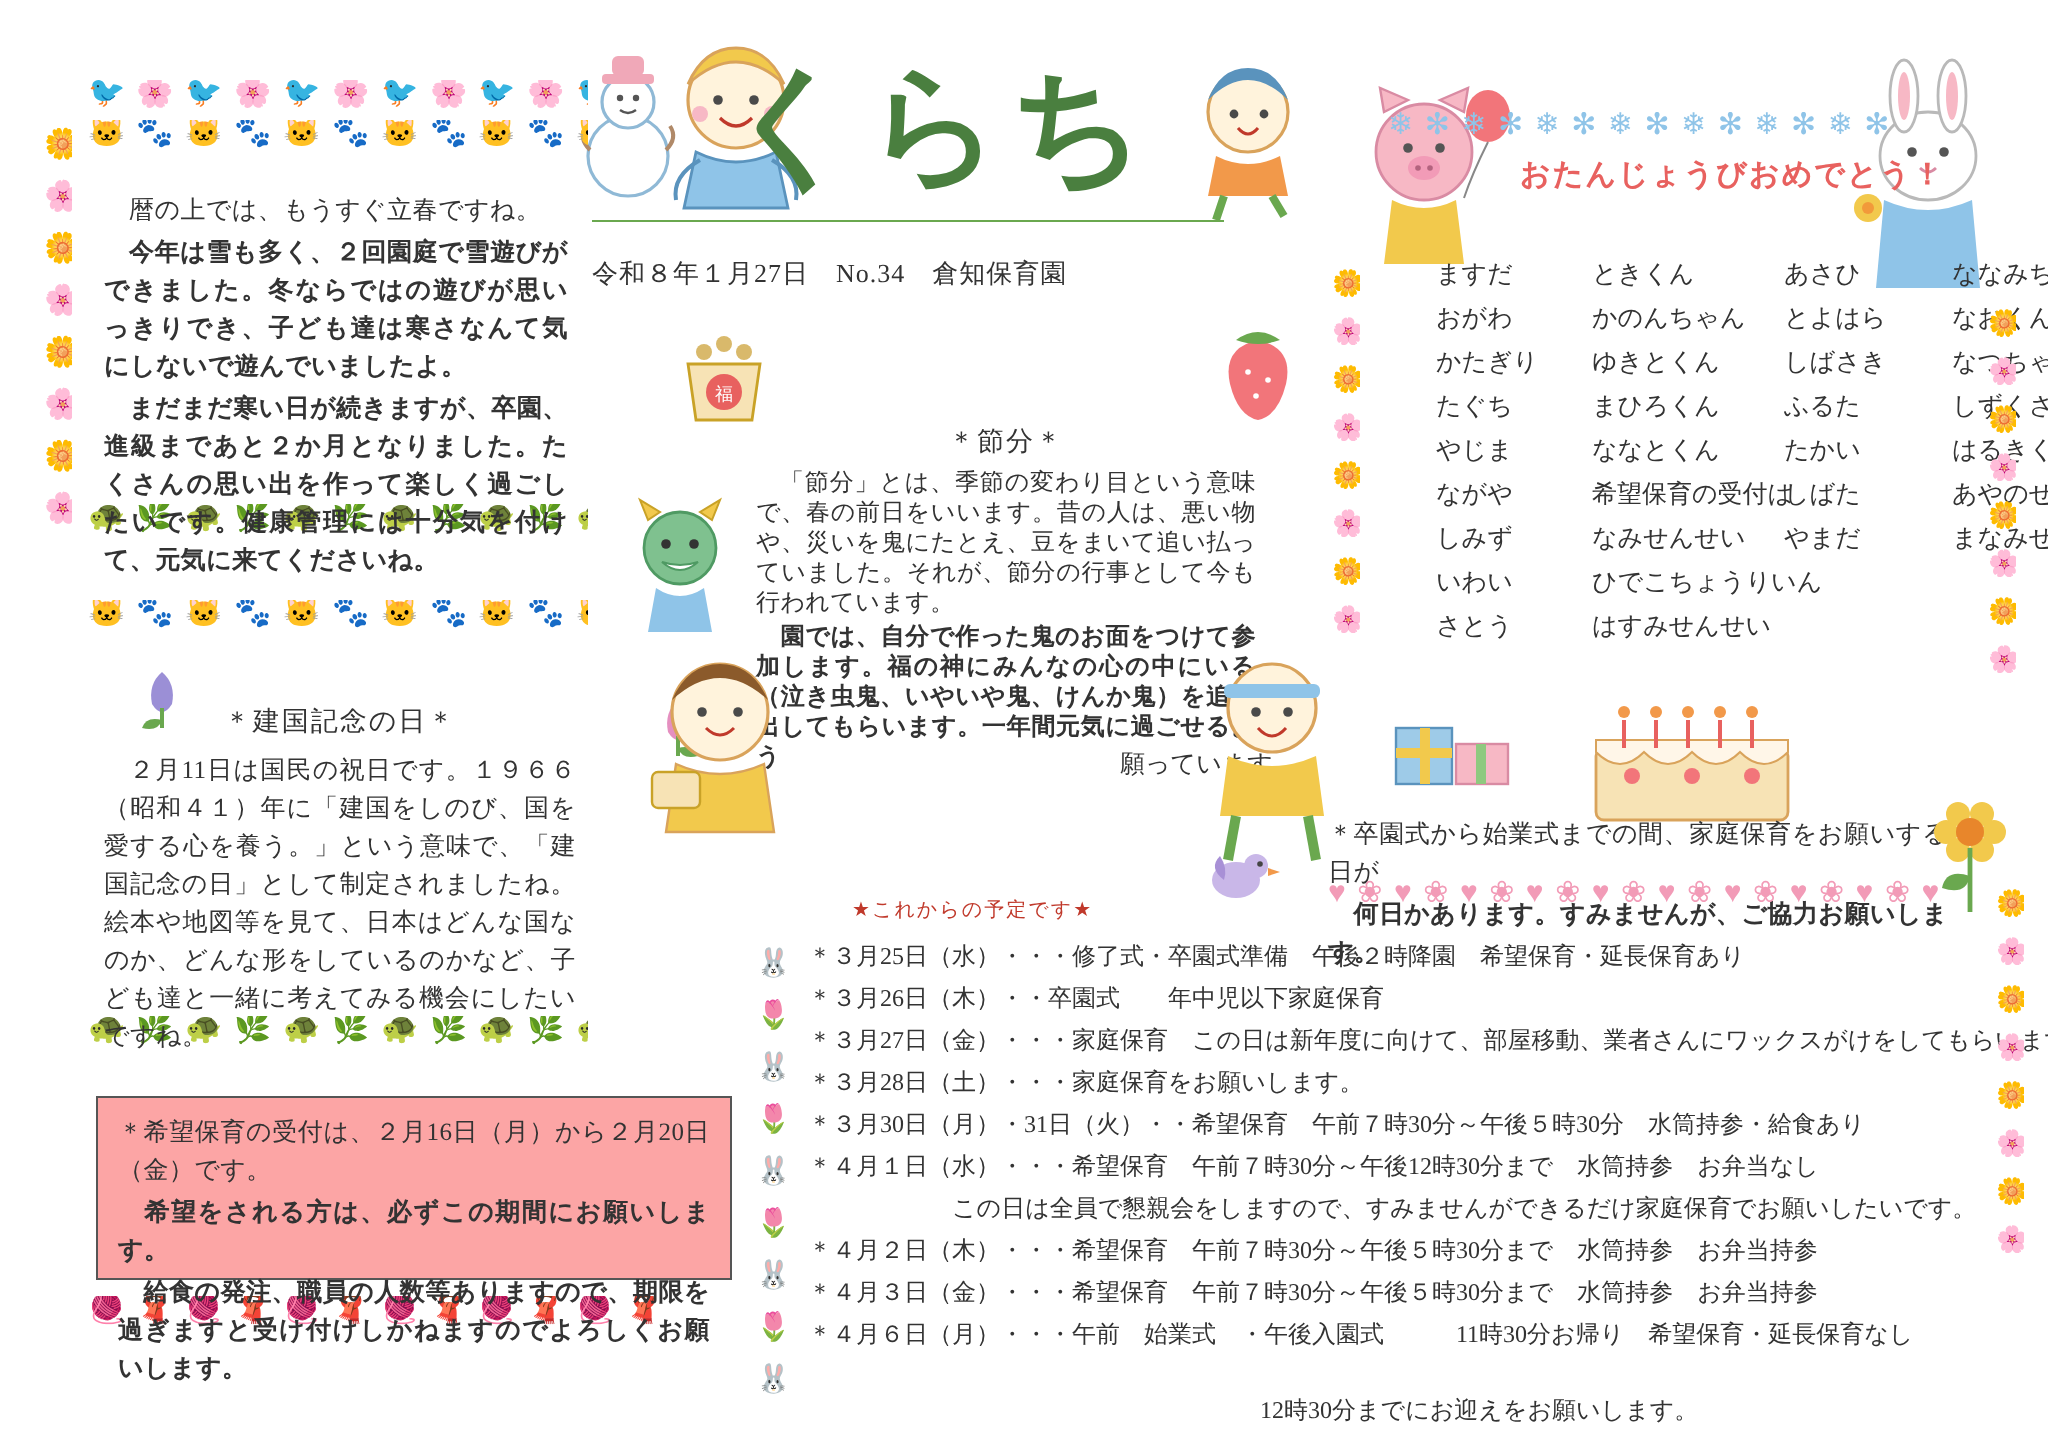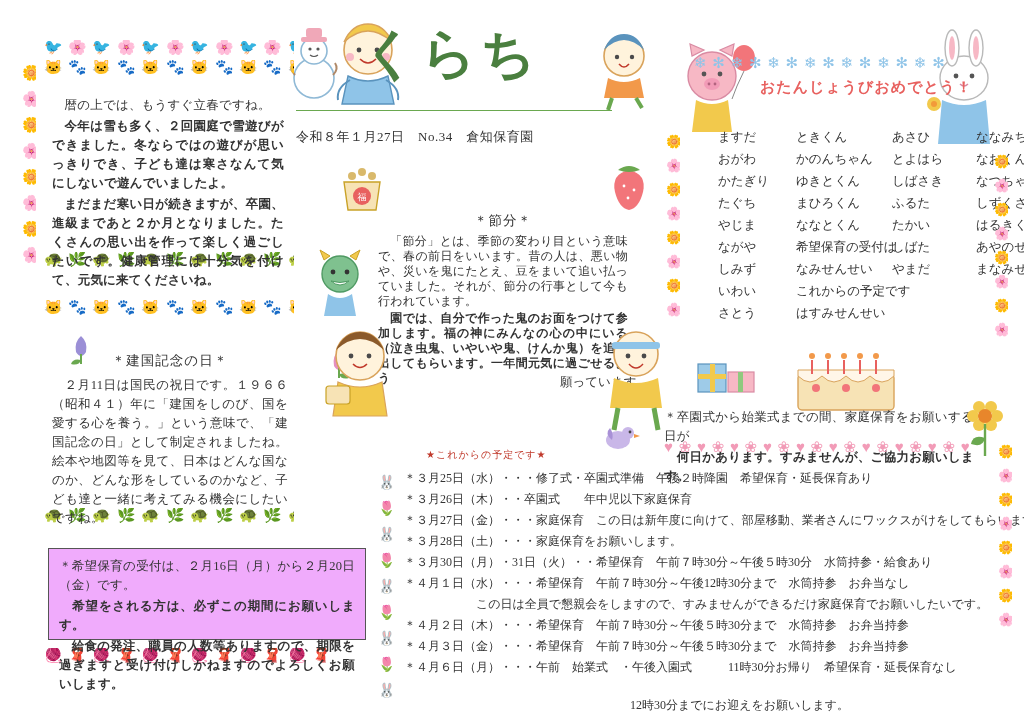--- a/index.html
+++ b/index.html
@@ -17,21 +17,21 @@
   .band { position:absolute; font-size:15px; line-height:15px; letter-spacing:1px; white-space:nowrap; overflow:hidden; user-select:none; }
   .band.green { color:#8fc97f; }
   .band.pink  { color:#f29bb7; }
   .band.blue  { color:#8fc4e8; }
   .band.orange{ color:#f09a5a; }
 
   
   .title-box { position:absolute; left:290px; top:6px; width:330px; height:105px; }
   .title-text {
     position:absolute; left:72px; top:12px;
-    font-size:54px; font-weight:bold; color:#4a7f3f;
+    font-size:66px; font-weight:bold; color:#4a7f3f;
     font-family:"DejaVu Sans", sans-serif;
     letter-spacing:4px;
   }
   .masthead-rule { position:absolute; left:296px; top:110px; width:316px; border-top:1px solid #6aa84f; }
   .issue-line {
     position:absolute; left:296px; top:128px; width:330px;
     font-size:13px; color:#333; text-align:left; letter-spacing:0.5px;
   }
 
   
@@ -39,21 +39,21 @@
   .para { font-size:12.5px; line-height:19px; text-align:justify; letter-spacing:0.2px; }
   .para + .para { margin-top:2px;font-weight:bold; }
   .indent { text-indent:1em; }
 
   .sec-heading { font-size:13.5px; color:#333; text-align:center; margin:4px 0 6px 0; letter-spacing:1px;}
 
   .kenkoku { position:absolute; left:52px; top:348px; width:236px; }
 
   .notice-box {
     position:absolute; left:48px; top:548px; width:318px; height:92px;
-    border:1px solid #555; background:#f0abfc;
+    border:1px solid #555; background:#fca5a5;
     padding:8px 10px; box-sizing:border-box;
   }
   .notice-box .para { font-size:12.5px; line-height:19px; }
 
   
   .col-center { position:absolute; left:378px; top:180px; width:250px; }
   .setsubun-title { font-size:13.5px; text-align:center; letter-spacing:1px; margin-bottom:4px;margin-top:32px; }
   .setsubun-body .para { font-size:12px; line-height:15px; }
   .wish3 { position:absolute; left:560px; top:374px; font-size:12.5px; }
 
@@ -301,21 +301,21 @@
   <div class="bday-title">おたんじょうびおめでとう！</div>
 
   <div class="bday-list">
     <div class="bday-row"><span class="n1">ますだ</span><span class="n2">ときくん</span><span class="n3">あさひ</span><span>ななみちゃん</span></div>
     <div class="bday-row"><span class="n1">おがわ</span><span class="n2">かのんちゃん</span><span class="n3">とよはら</span><span>なおくん</span></div>
     <div class="bday-row"><span class="n1">かたぎり</span><span class="n2">ゆきとくん</span><span class="n3">しばさき</span><span>なつちゃん</span></div>
     <div class="bday-row"><span class="n1">たぐち</span><span class="n2">まひろくん</span><span class="n3">ふるた</span><span>しずくさん</span></div>
     <div class="bday-row"><span class="n1">やじま</span><span class="n2">ななとくん</span><span class="n3">たかい</span><span>はるきくん</span></div>
     <div class="bday-row"><span class="n1">ながや</span><span class="n2">希望保育の受付は</span><span class="n3">しばた</span><span>あやのせんせい</span></div>
     <div class="bday-row"><span class="n1">しみず</span><span class="n2">なみせんせい</span><span class="n3">やまだ</span><span>まなみせんせい</span></div>
-    <div class="bday-row"><span class="n1">いわい</span><span class="n2">これからの予定です</span></div>
+    <div class="bday-row"><span class="n1">いわい</span><span class="n2">ひでこちょうりいん</span></div>
     <div class="bday-row"><span class="n1">さとう</span><span class="n2">はすみせんせい</span></div>
   </div>
 
   <div class="band orange" style="left:666px; top:130px; width:14px; height:250px; white-space:normal; line-height:24px; font-size:13px;">🌼
 🌸
 🌼
 🌸
 🌼
 🌸
 🌼

